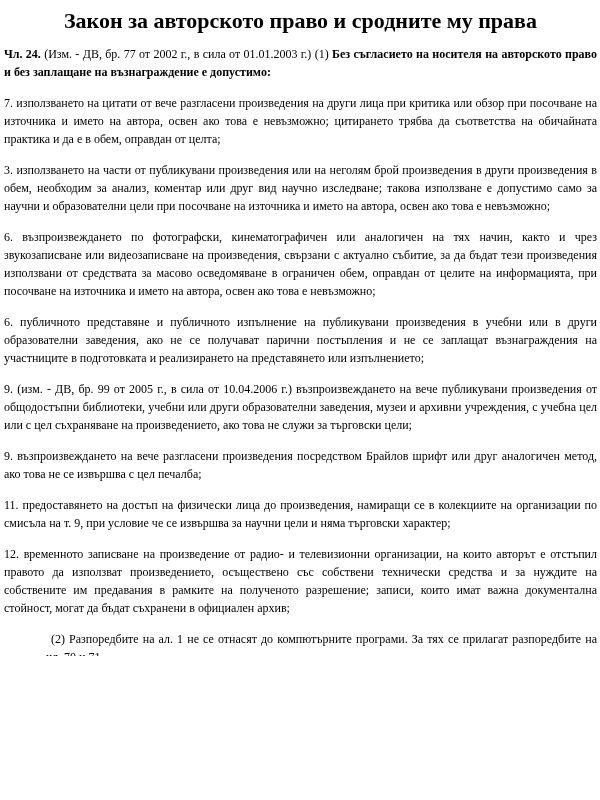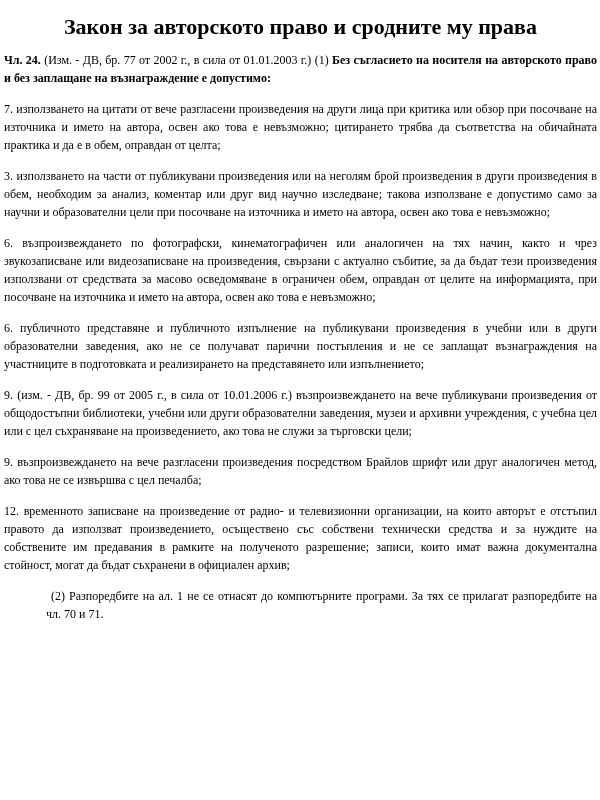--- a/index.html
+++ b/index.html
@@ -7,21 +7,21 @@
     margin: 0;
     padding: 0;
     background: #ffffff;
     color: #000000;
     font-family: "Liberation Serif", "DejaVu Serif", serif;
   }
   .page {
     width: 600px;
     height: 656px;
     box-sizing: border-box;
-    padding: 12px 3px 0 4px;
+    padding: 6px 3px 0 4px;
     overflow: hidden;
     background: #ffffff;
   }
   .doc-title {
     font-size: 22px;
     line-height: 26px;
     font-weight: bold;
     text-align: center;
     margin: 2px 0 11px 0;
   }
@@ -49,22 +49,23 @@
   <p class="para article-head"><span class="bold">Чл. 24.</span><span> (Изм. - ДВ, бр. 77 от 2002 г., в сила от 01.01.2003 г.) (1) </span><span class="bold">Без съгласието на носителя на авторското право и без заплащане на възнаграждение е допустимо:</span></p>
 
   <p class="para">7. използването на цитати от вече разгласени произведения на други лица при критика или обзор при посочване на източника и името на автора, освен ако това е невъзможно; цитирането трябва да съответства на обичайната практика и да е в обем, оправдан от целта;</p>
 
   <p class="para">3. използването на части от публикувани произведения или на неголям брой произведения в други произведения в обем, необходим за анализ, коментар или друг вид научно изследване; такова използване е допустимо само за научни и образователни цели при посочване на източника и името на автора, освен ако това е невъзможно;</p>
 
   <p class="para">6. възпроизвеждането по фотографски, кинематографичен или аналогичен на тях начин, както и чрез звукозаписване или видеозаписване на произведения, свързани с актуално събитие, за да бъдат тези произведения използвани от средствата за масово осведомяване в ограничен обем, оправдан от целите на информацията, при посочване на източника и името на автора, освен ако това е невъзможно;</p>
 
   <p class="para">6. публичното представяне и публичното изпълнение на публикувани произведения в учебни или в други образователни заведения, ако не се получават парични постъпления и не се заплащат възнаграждения на участниците в подготовката и реализирането на представянето или изпълнението;</p>
 
-  <p class="para">9. (изм. - ДВ, бр. 99 от 2005 г., в сила от 10.01.2006 г.) възпроизвеждането на вече публикувани произведения от общодостъпни библиотеки, учебни или други образователни заведения, музеи и архивни учреждения, с учебна цел или с цел съхраняване на произведението, ако това не служи за търговски цели;</p>
+  <p class="para">9. (изм. - ДВ, бр. 99 от 2005 г., в сила от 10.04.2006 г.) възпроизвеждането на вече публикувани произведения от общодостъпни библиотеки, учебни или други образователни заведения, музеи и архивни учреждения, с учебна цел или с цел съхраняване на произведението, ако това не служи за търговски цели;</p>
 
   <p class="para">9. възпроизвеждането на вече разгласени произведения посредством Брайлов шрифт или друг аналогичен метод, ако това не се извършва с цел печалба;</p>
 
+  <p class="para">11. предоставянето на достъп на физически лица до произведения, намиращи се в колекциите на организации по смисъла на т. 9, при условие че се извършва за научни цели и няма търговски характер;</p>
 
   <p class="para">12. временното записване на произведение от радио- и телевизионни организации, на които авторът е отстъпил правото да използват произведението, осъществено със собствени технически средства и за нуждите на собствените им предавания в рамките на полученото разрешение; записи, които имат важна документална стойност, могат да бъдат съхранени в официален архив;</p>
 
 
   <p class="para closing-para">(2) Разпоредбите на ал. 1 не се отнасят до компютърните програми. За тях се прилагат разпоредбите на чл. 70 и 71.</p>
 </div>
 
 </body></html>

